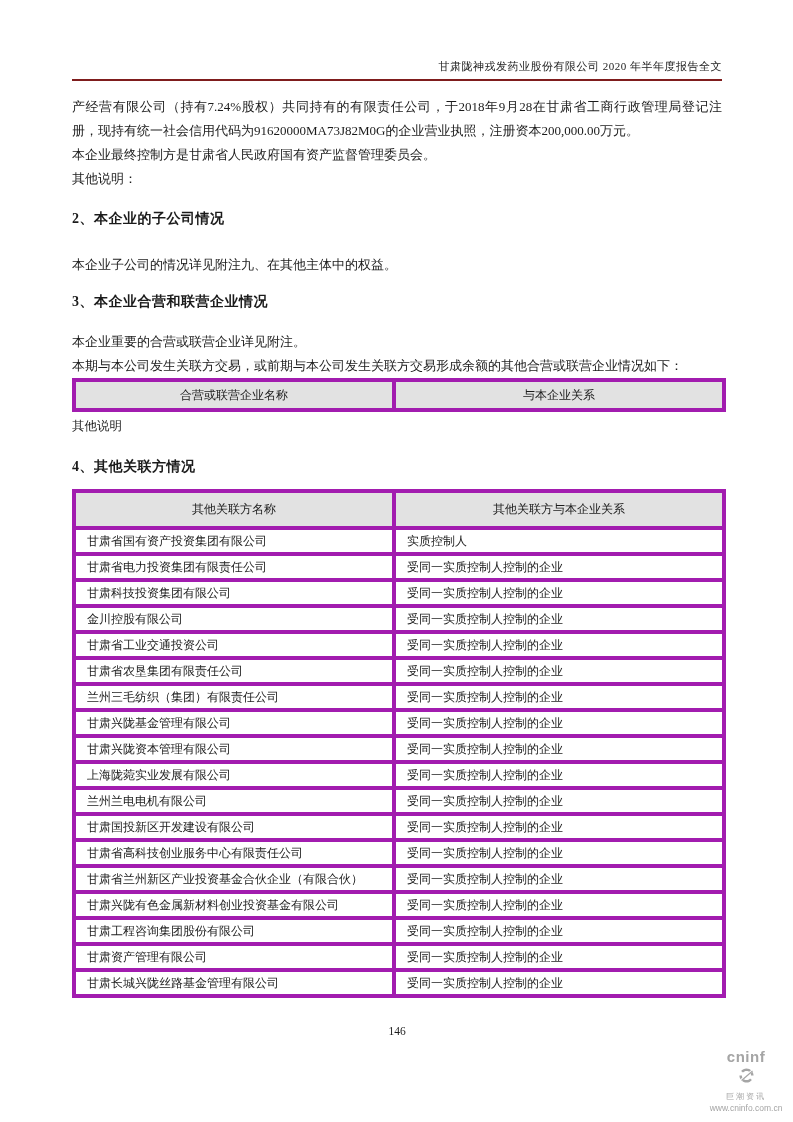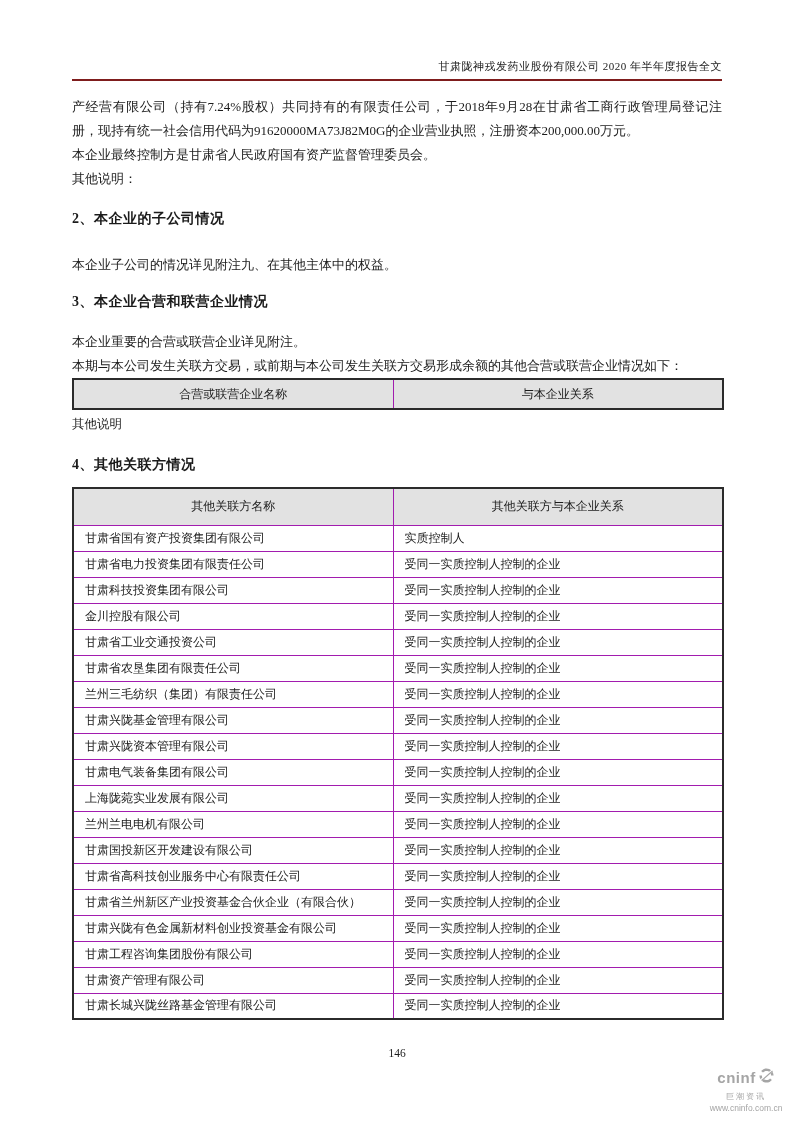--- a/index.html
+++ b/index.html
@@ -48,21 +48,21 @@
   .body-line.follow { margin-top: 0; }
   .body-line.b3 { margin-top: 18px; }
 
   table.doc-table {
     width: 100%;
     border-collapse: collapse;
     border: 2px solid #2b2b2b;
     table-layout: fixed;
   }
   table.doc-table th, table.doc-table td {
-    border: 1px solid #a21caf;
+    border: 4px solid #a21caf;
     font-size: 12px;
     font-weight: normal;
     overflow: hidden;
     white-space: nowrap;
   }
   table.doc-table th {
     background: #e2e2e2;
     text-align: center;
     height: 37px;
   }
@@ -94,20 +94,21 @@
     text-align: center;
     color: #a5a5a5;
     font-family: "Liberation Sans", "DejaVu Sans", sans-serif;
     user-select: none;
   }
   .cninfo-top {
     display: flex;
     align-items: center;
     justify-content: center;
     gap: 2px;
+    flex-direction: column;
   }
   .cninfo-brand {
     font-size: 15px;
     font-weight: bold;
     letter-spacing: 0.5px;
     line-height: 16px;
   }
   .cninfo-cn { font-size: 8px; letter-spacing: 2px; line-height: 10px; margin-top: 4px; font-family: Liberation Serif, serif; }
   .cninfo-url { font-size: 8.5px; line-height: 11px; margin-top: 1px; white-space: nowrap; }
 </style>
@@ -191,24 +192,20 @@
           <tr>
             <td class="col-name">甘肃兴陇基金管理有限公司</td>
             <td class="col-rel">受同一实质控制人控制的企业</td>
           </tr>
 
           <tr>
             <td class="col-name">甘肃兴陇资本管理有限公司</td>
             <td class="col-rel">受同一实质控制人控制的企业</td>
           </tr>
 
-          <tr>
-            <td class="col-name">甘肃电气装备集团有限公司</td>
-            <td class="col-rel">受同一实质控制人控制的企业</td>
-          </tr>
 
           <tr>
             <td class="col-name">上海陇菀实业发展有限公司</td>
             <td class="col-rel">受同一实质控制人控制的企业</td>
           </tr>
 
           <tr>
             <td class="col-name">兰州兰电电机有限公司</td>
             <td class="col-rel">受同一实质控制人控制的企业</td>
           </tr>

